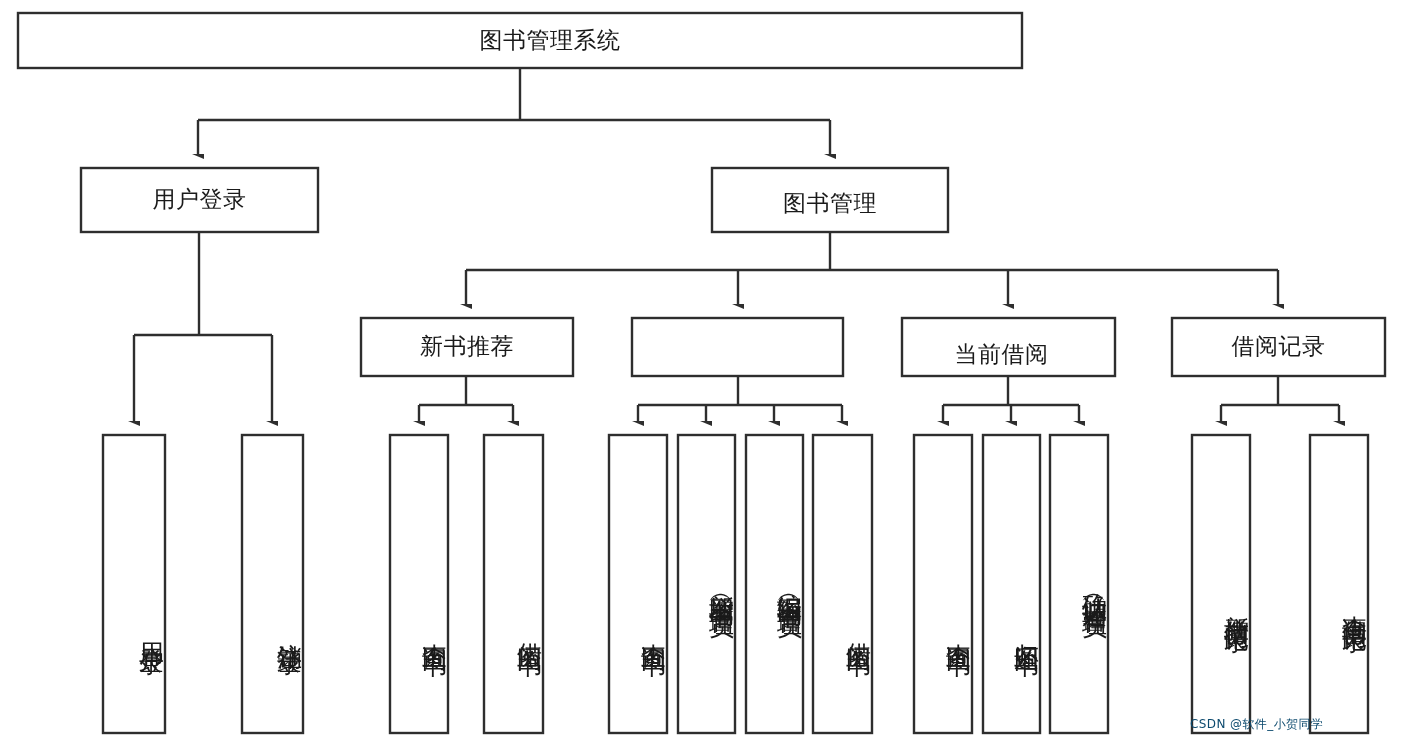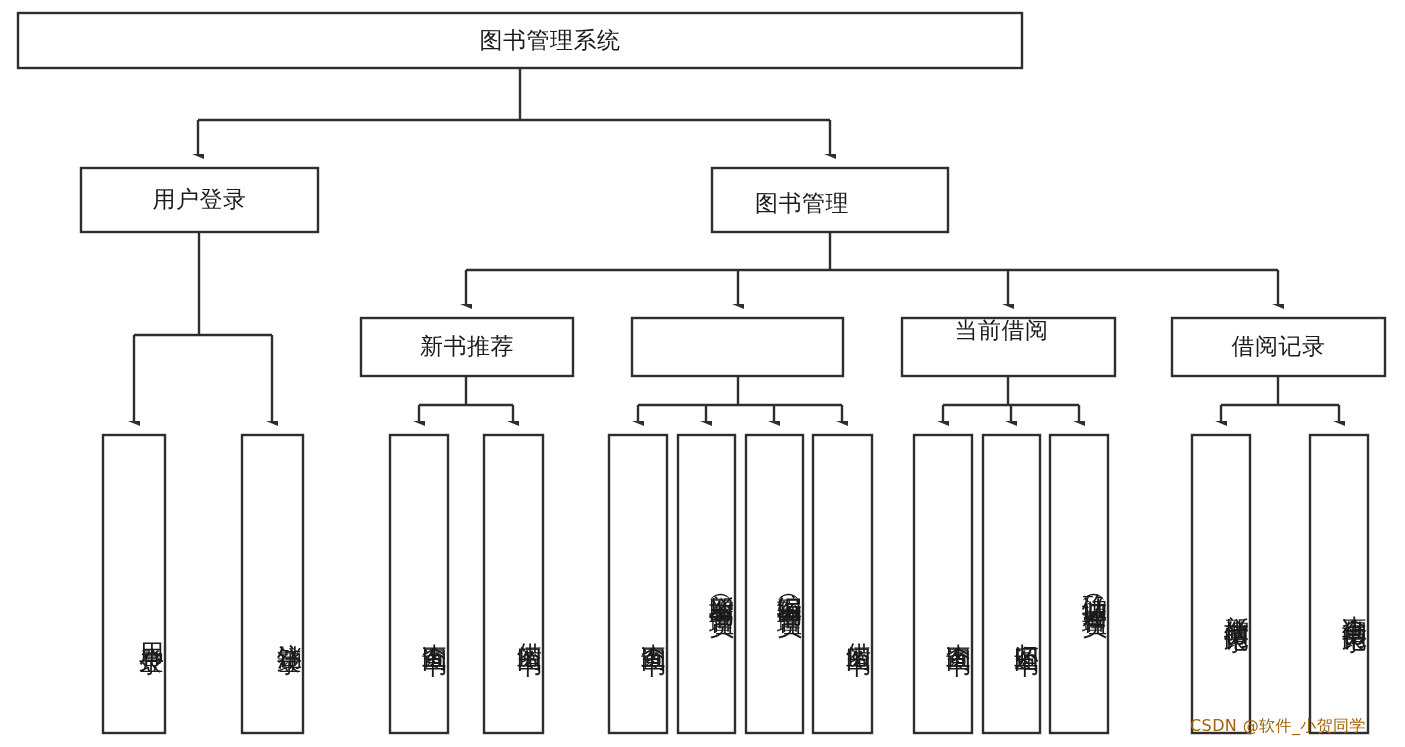--- a/index.html
+++ b/index.html
@@ -70,22 +70,22 @@
     white-space: nowrap;
   }
   .node-label.vertical.tall-text {
     align-items: flex-start;
     padding-top: 2px;
   }
   .watermark {
     position: absolute;
     left: 1190px;
     top: 716px;
-    font-size: 16px;
-    color: #a16207;
+    font-size: 12px;
+    color: #0c4a6e;
     font-family: "DejaVu Sans", "Liberation Sans", sans-serif;
     white-space: nowrap;
     letter-spacing: 0.4px;
   }
 </style>
 </head>
 <body>
 
 <div id="diagram-root">
 
@@ -157,24 +157,24 @@
 
     <path class="connector" d="M 1278 376 L 1278 405"></path>
     <path class="connector" d="M 1221 405 L 1339 405"></path>
     <path class="connector" marker-end="url(#arrow)" d="M 1221 405 L 1221 422"></path>
     <path class="connector" marker-end="url(#arrow)" d="M 1339 405 L 1339 422"></path>
   </svg>
 
   <div class="node-label horizontal" style="left:18px; top:13px; width:1064px; height:55px;">图书管理系统</div>
 
   <div class="node-label horizontal" style="left:81px; top:168px; width:237px; height:64px;">用户登录</div>
-  <div class="node-label horizontal" style="left:684px; top:168px; width:236px; height:72px;">图书管理</div>
+  <div class="node-label horizontal" style="left:712px; top:168px; width:236px; height:72px;">图书管理</div>
 
   <div class="node-label horizontal" style="left:361px; top:318px; width:212px; height:58px;">新书推荐</div>
-  <div class="node-label horizontal" style="left:902px; top:302px; width:199px; height:58px;">当前借阅</div>
+  <div class="node-label horizontal" style="left:902px; top:326px; width:199px; height:58px;">当前借阅</div>
   <div class="node-label horizontal" style="left:1172px; top:318px; width:213px; height:58px;text-align:right;">借阅记录</div>
 
   <div class="node-label vertical" style="left:103px; top:520px; width:62px; height:213px;">用户登录</div>
   <div class="node-label vertical" style="left:242px; top:520px; width:61px; height:213px;">注销登录</div>
   <div class="node-label vertical" style="left:390px; top:520px; width:58px; height:213px;">查询图书</div>
   <div class="node-label vertical" style="left:484px; top:520px; width:59px; height:213px;">借阅图书</div>
   <div class="node-label vertical" style="left:609px; top:520px; width:58px; height:213px;">查询图书</div>
   <div class="node-label vertical tall-text" style="left:678px; top:440px; width:57px; height:293px;">新增图书（管理员）</div>
   <div class="node-label vertical tall-text" style="left:746px; top:440px; width:57px; height:293px;">编辑图书（管理员）</div>
   <div class="node-label vertical" style="left:813px; top:520px; width:59px; height:213px;">借阅图书</div>

